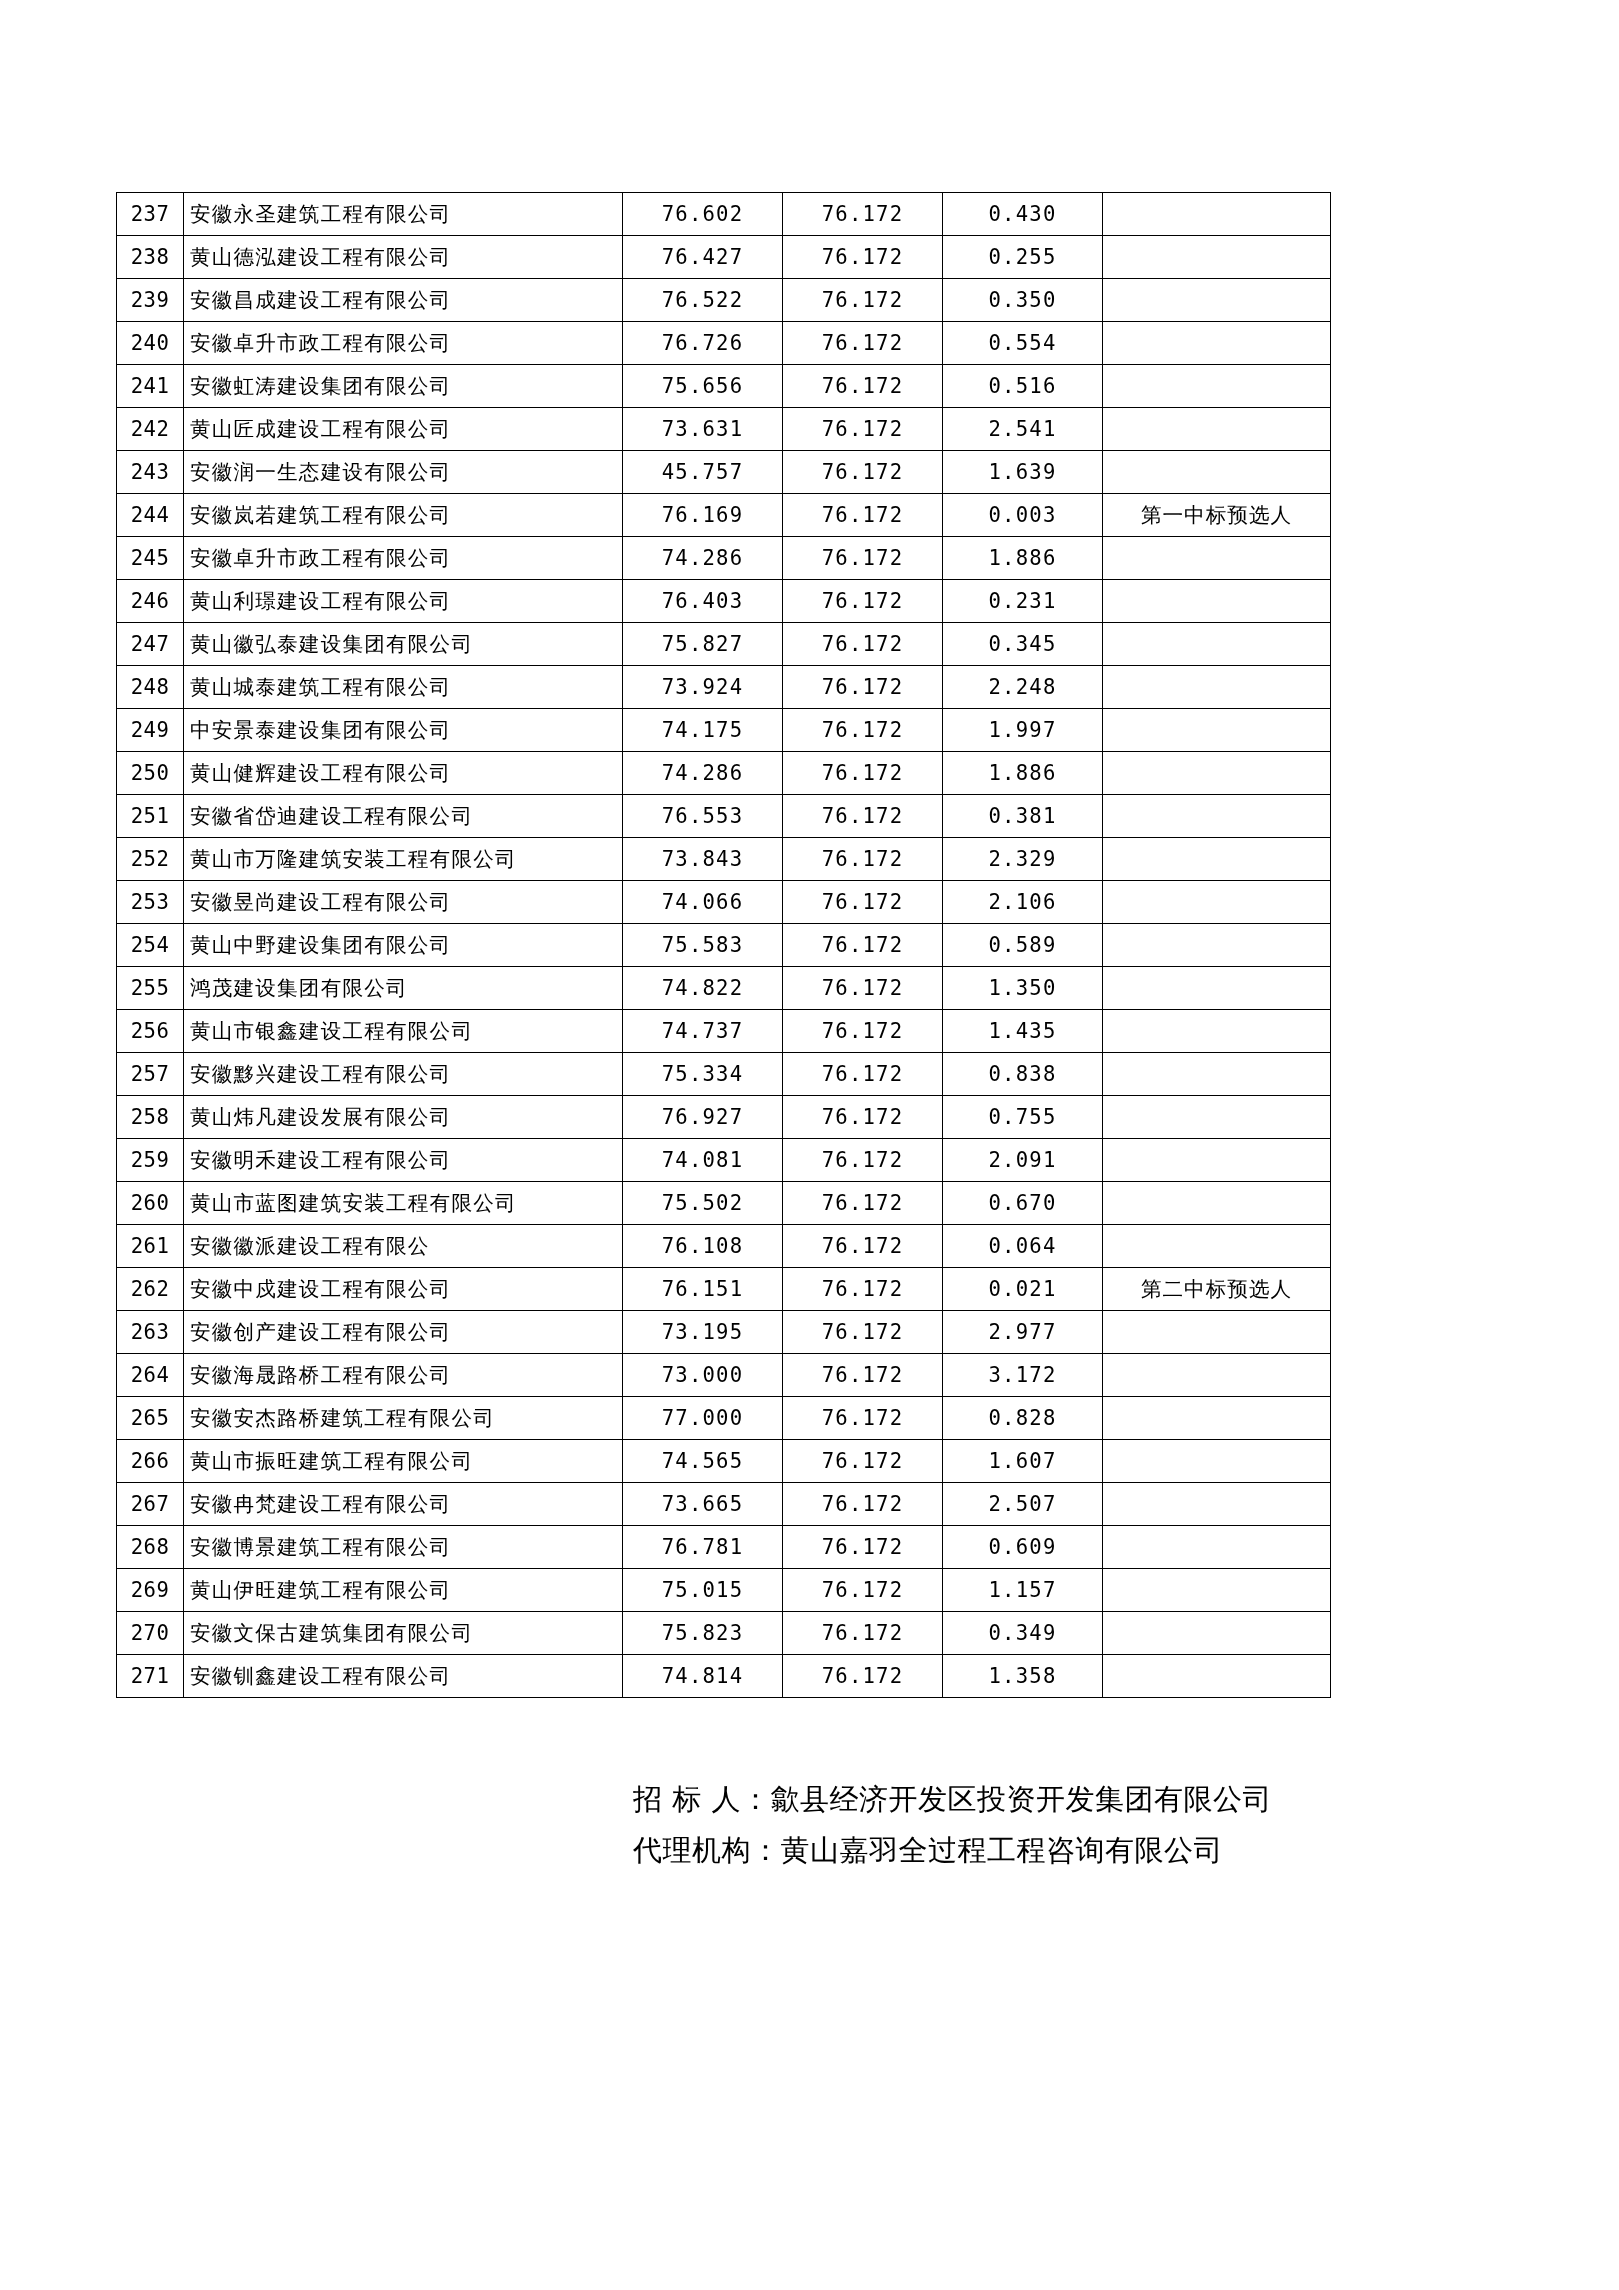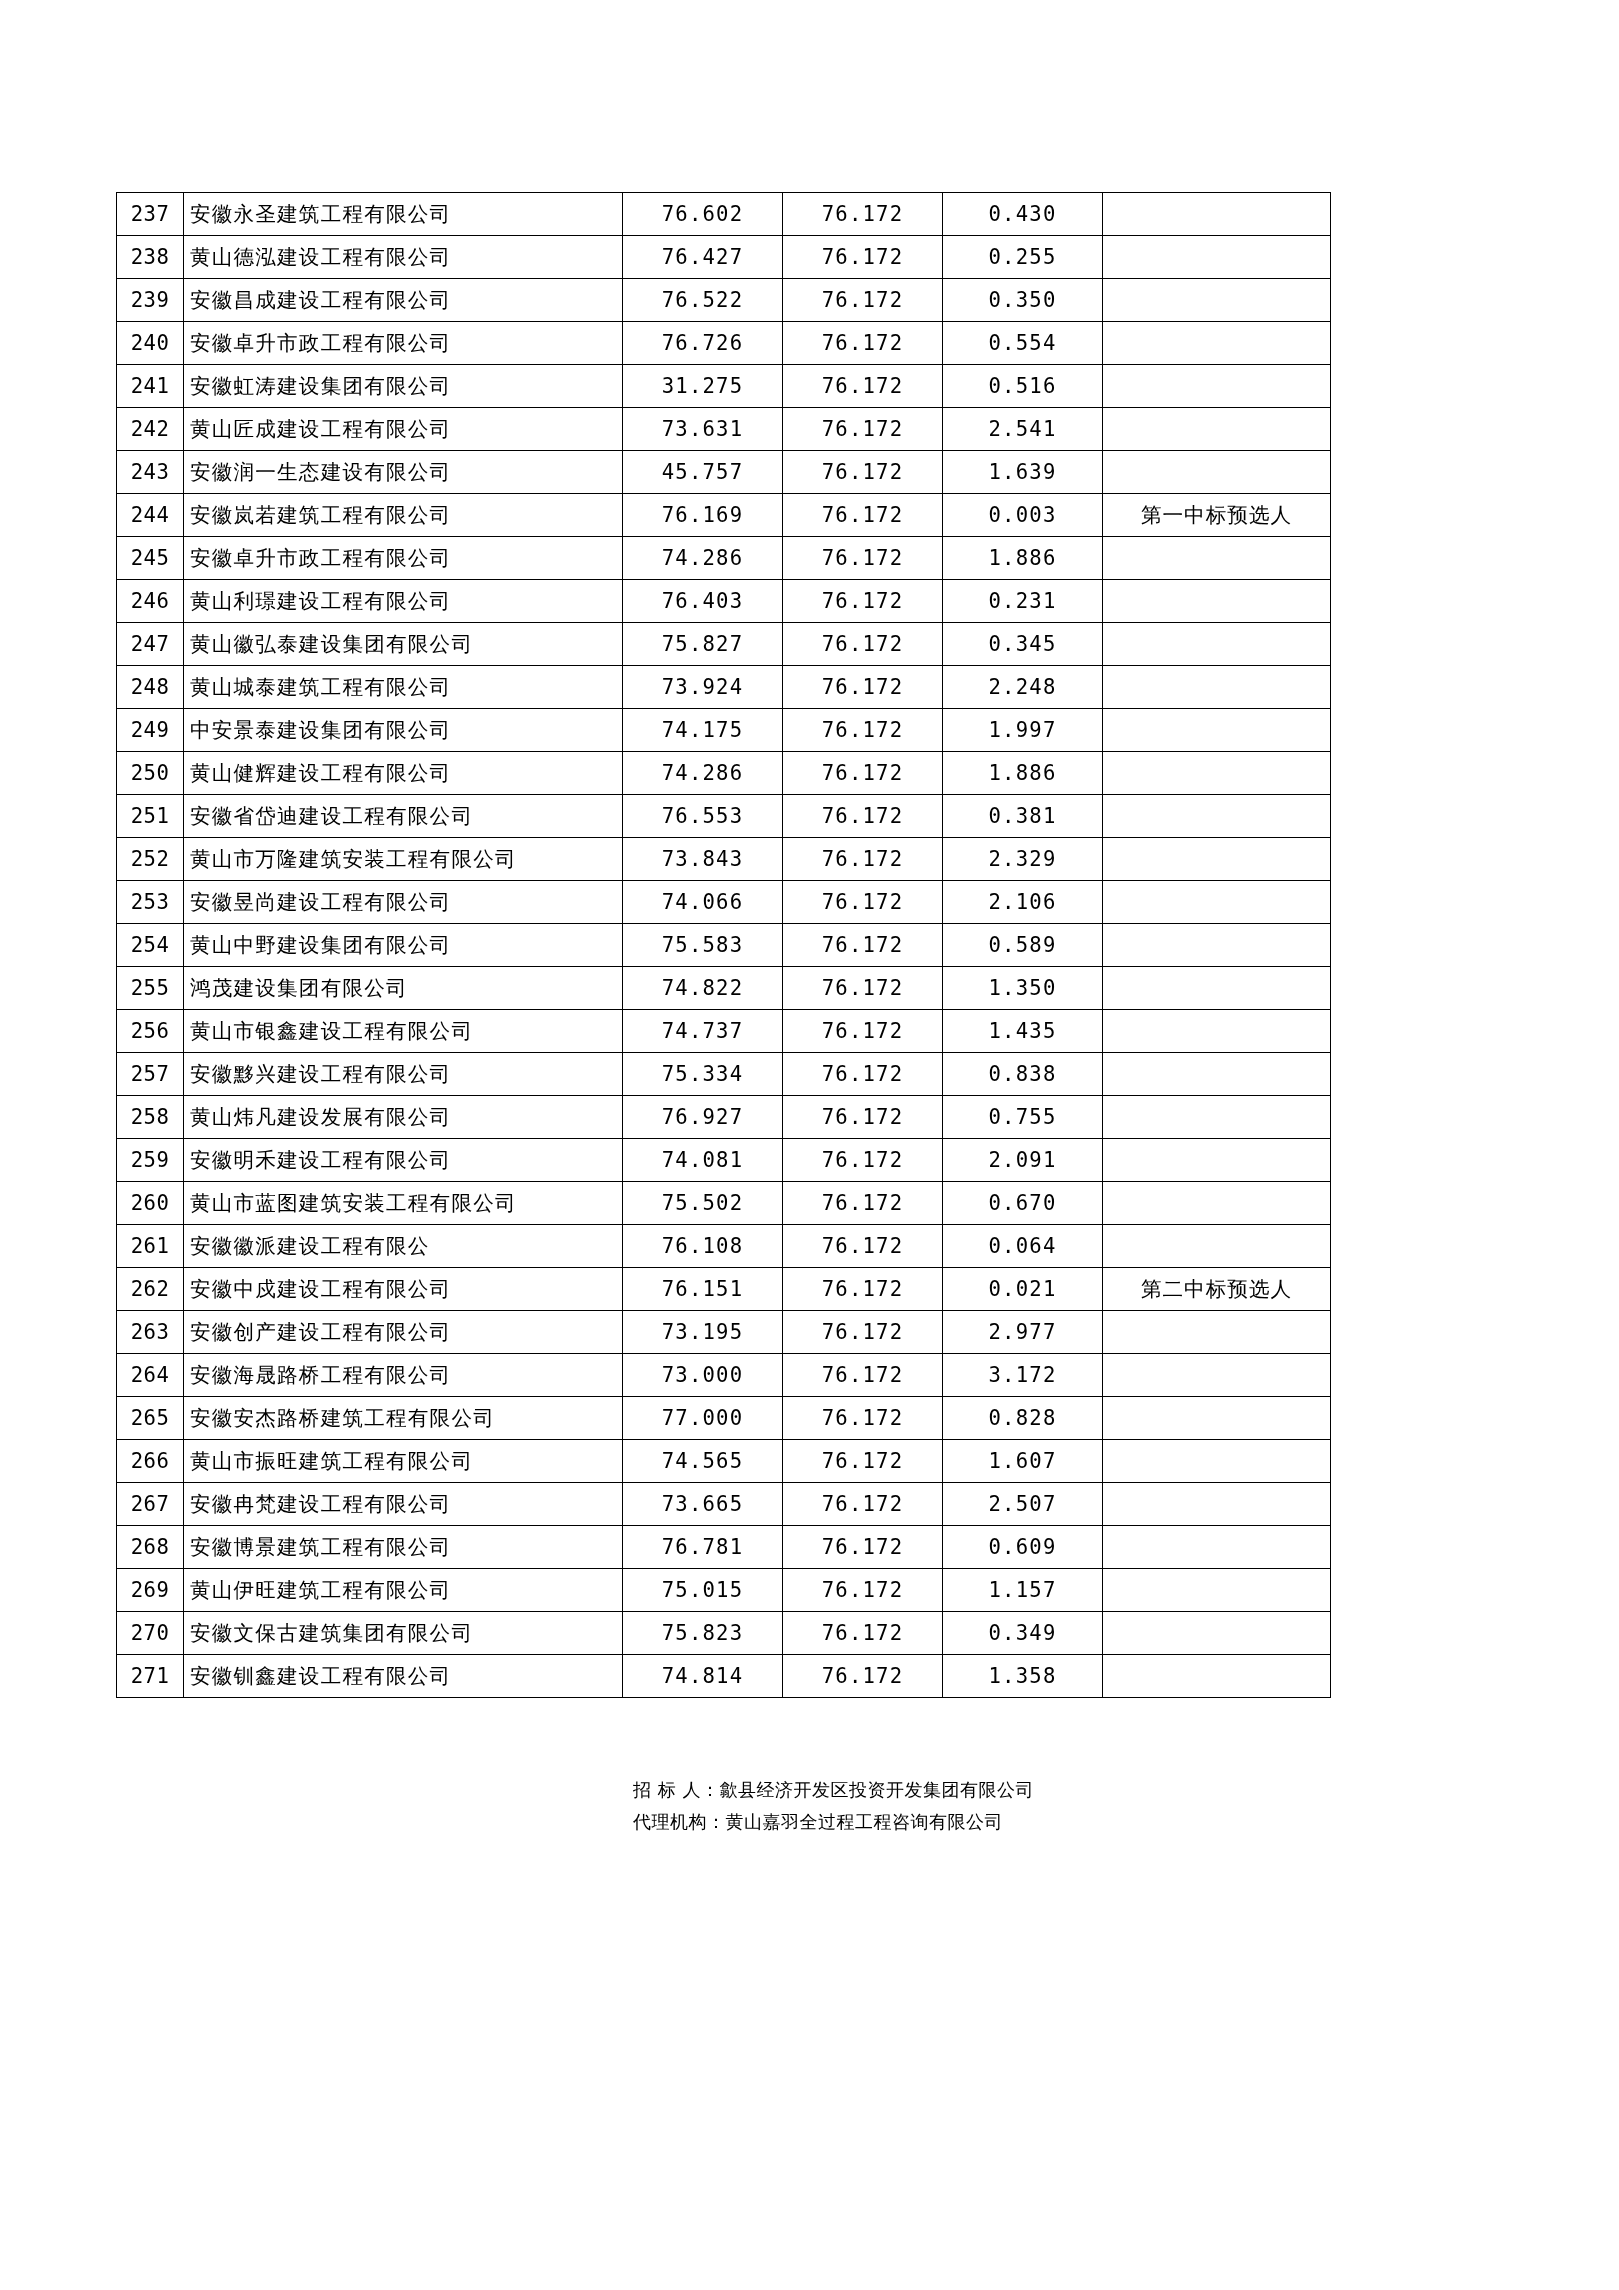--- a/index.html
+++ b/index.html
@@ -77,21 +77,21 @@
     white-space: nowrap;
   }
   .footer-block {
     position: absolute;
     left: 633px;
     top: 1774px;
     width: 686px;
   }
   .footer-line {
     font-family: "DejaVu Sans", sans-serif;
-    font-size: 18px;
+    font-size: 29px;
     line-height: 1.75;
     letter-spacing: 0.5px;
     white-space: pre;
     color: #000000;
   }
 </style>
 </head>
 <body>
 
 <div class="page">
@@ -127,21 +127,21 @@
             <td class="c-index">240</td>
             <td class="c-name">安徽卓升市政工程有限公司</td>
             <td class="c-score">76.726</td>
             <td class="c-base">76.172</td>
             <td class="c-diff">0.554</td>
             <td class="c-note"></td>
           </tr>
           <tr>
             <td class="c-index">241</td>
             <td class="c-name">安徽虹涛建设集团有限公司</td>
-            <td class="c-score">31.275</td>
+            <td class="c-score">75.656</td>
             <td class="c-base">76.172</td>
             <td class="c-diff">0.516</td>
             <td class="c-note"></td>
           </tr>
           <tr>
             <td class="c-index">242</td>
             <td class="c-name">黄山匠成建设工程有限公司</td>
             <td class="c-score">73.631</td>
             <td class="c-base">76.172</td>
             <td class="c-diff">2.541</td>

